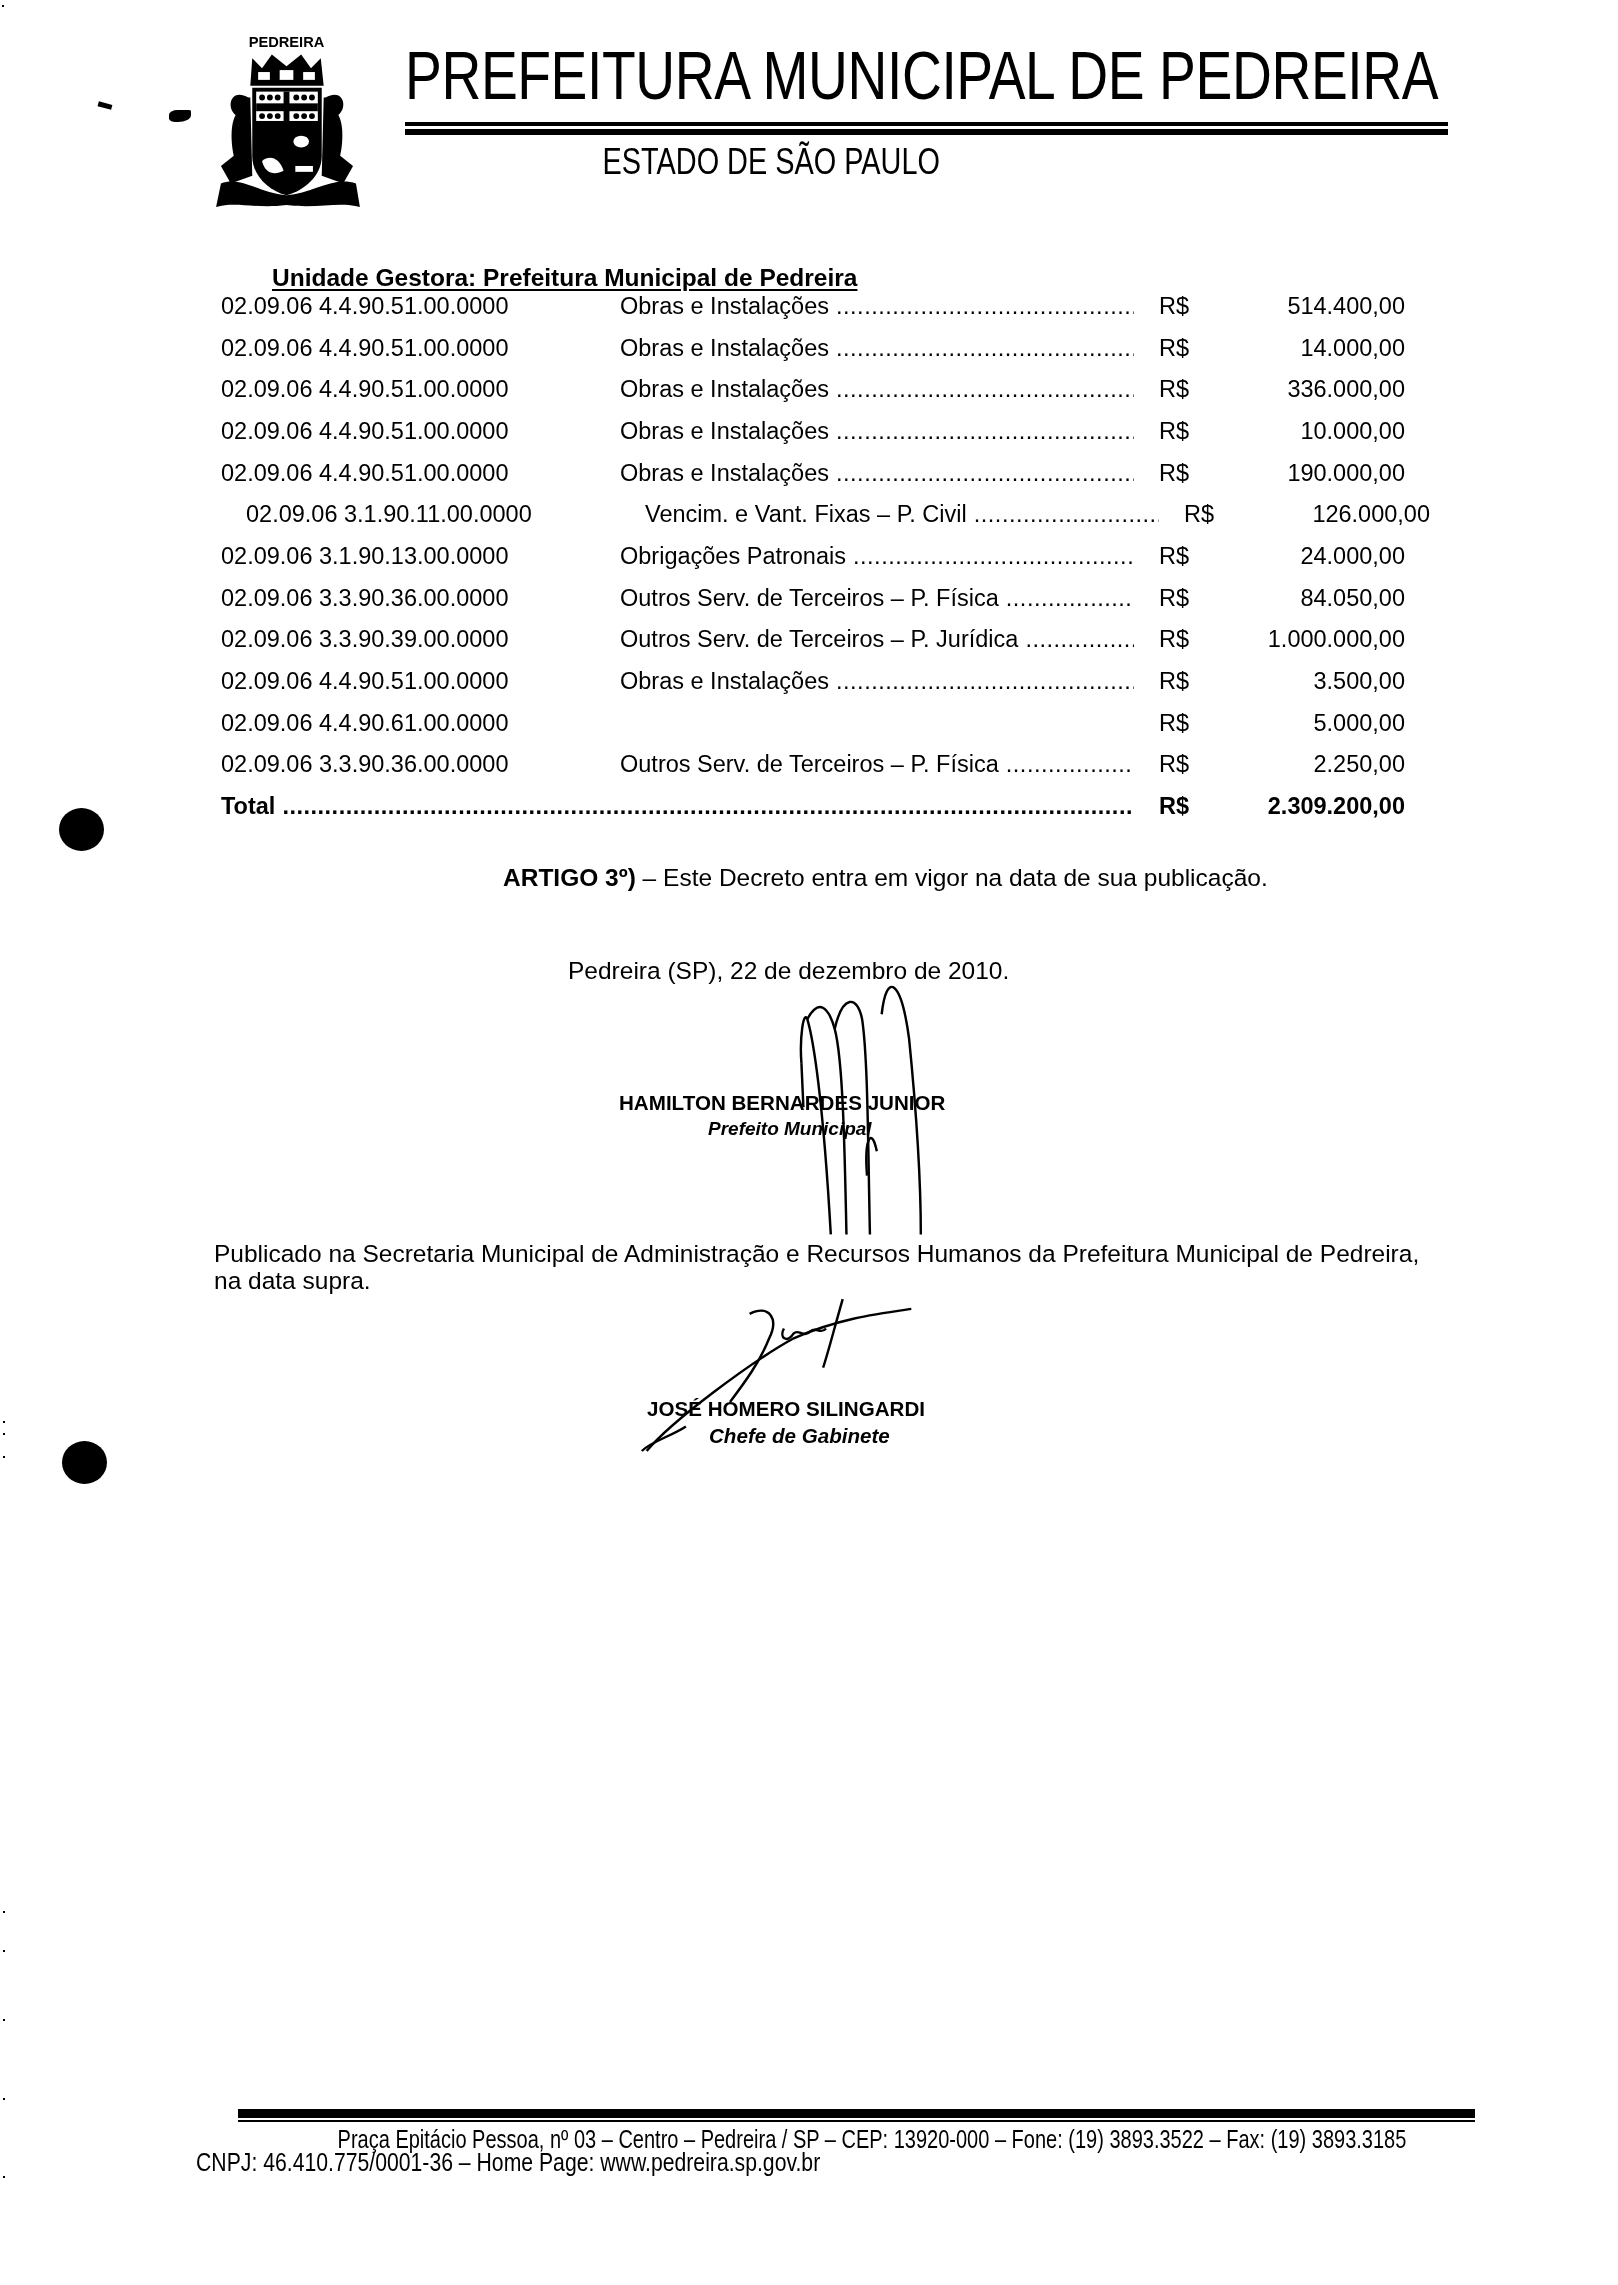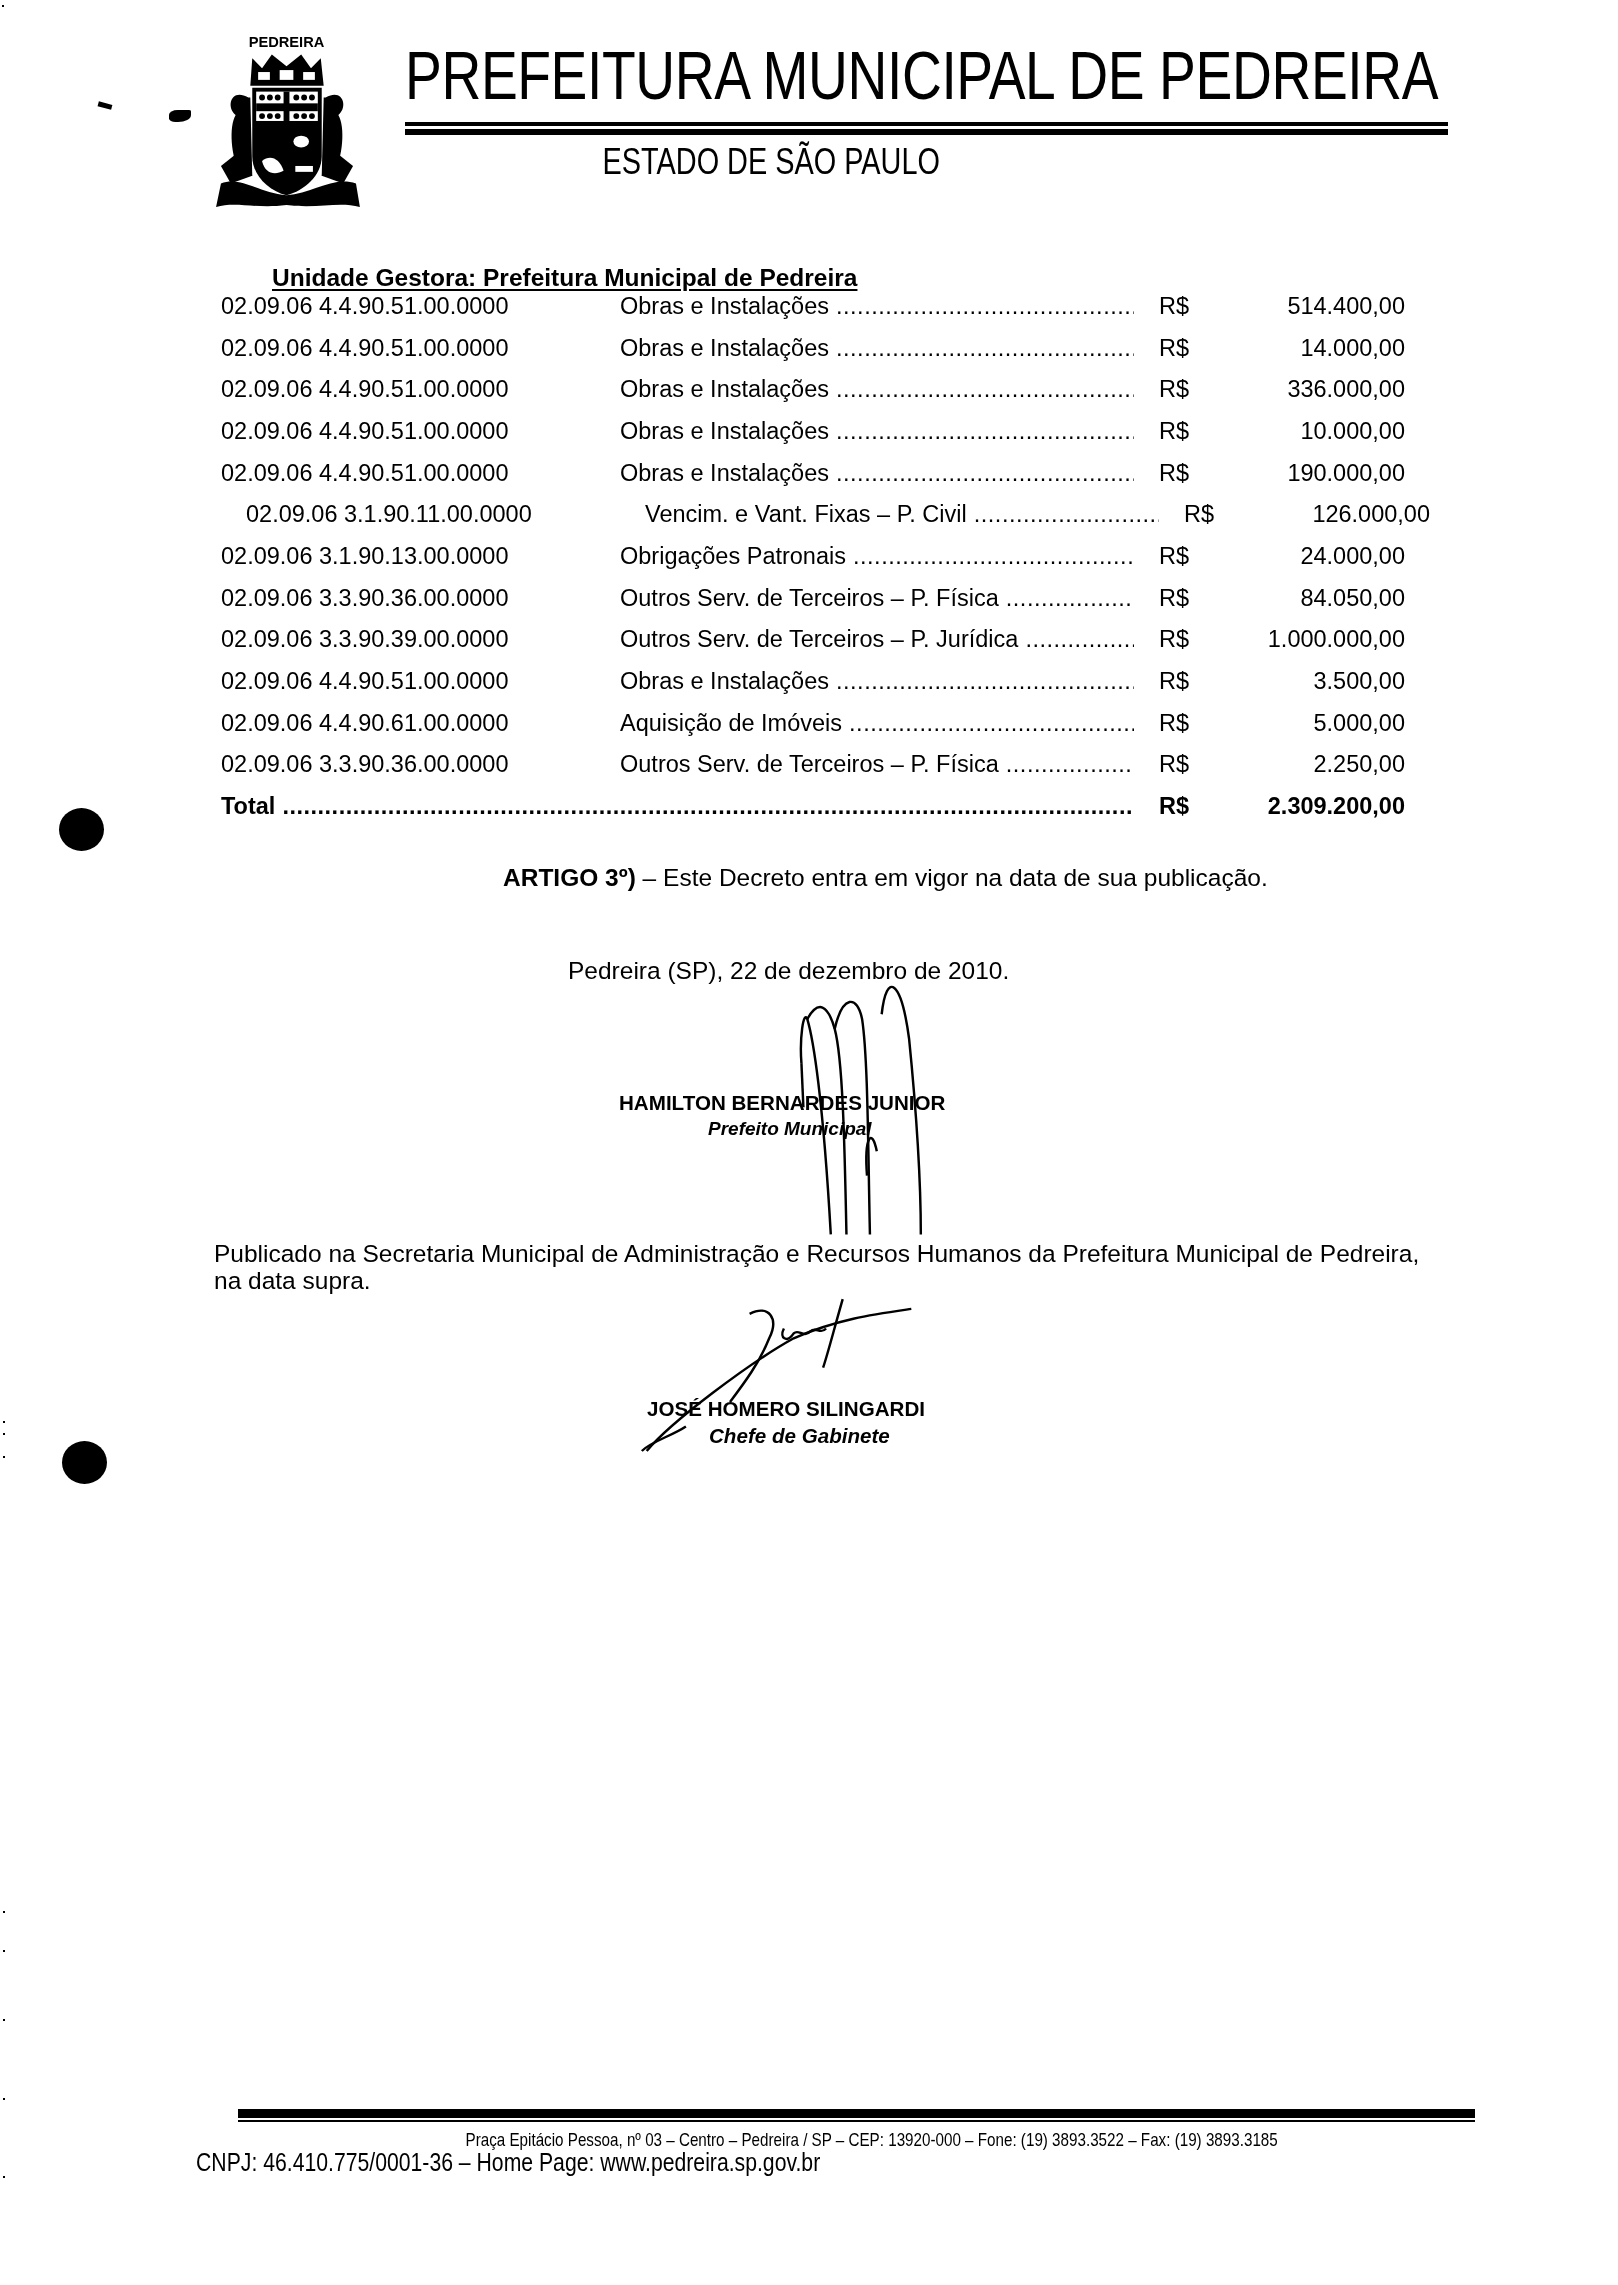--- a/index.html
+++ b/index.html
@@ -35,21 +35,21 @@
   #chief-name { left: 647px; top: 1396px; font-size: 20.6px; font-weight: bold; line-height: 25.5px; white-space: nowrap; }
   #chief-role { left: 709px; top: 1423px; font-size: 20.6px; font-weight: bold; font-style: italic; line-height: 25.5px; white-space: nowrap; }
 
   .sig { position: absolute; pointer-events: none; }
   #sig-mayor { left: 774px; top: 980px; width: 186px; height: 274px; }
   #sig-chief { left: 632px; top: 1294px; width: 343px; height: 167px; }
 
   
   #foot-thick { left: 238px; top: 2109px; width: 1237px; height: 8.8px; background: #000; }
   #foot-thin { left: 238px; top: 2120px; width: 1237px; height: 2px; background: #000; }
-  #foot-line1 { left: 0; width: 1618px; top: 2125px; text-align: center; font-size: 19px; line-height: 29px; white-space: nowrap; }
+  #foot-line1 { left: 0; width: 1618px; top: 2125px; text-align: center; font-size: 25px; line-height: 29px; white-space: nowrap; }
   #foot-line1 span, #foot-line2 span { display: inline-block; transform: scaleX(0.8); }
   #foot-line1 span { margin-left: 125px; }
   #foot-line2 { left: 0; width: 1618px; top: 2148px; text-align: left; font-size: 26.5px; line-height: 29px; white-space: nowrap; }
   #foot-line2 span { margin-left: 118px; }
 
   
   .hole { position: absolute; width: 45px; height: 43px; border-radius: 50%; background: #000; }
   #hole-1 { left: 59px; top: 808px; }
   #hole-2 { left: 62px; top: 1441px; }
   .speck { position: absolute; width: 2px; height: 2px; background: #000; }
@@ -159,21 +159,20 @@
       <span class="val">1.000.000,00</span>
     </div>
     <div class="row" style="top: 667px;">
       <span class="code">02.09.06 4.4.90.51.00.0000</span>
       <span class="desc">Obras e Instalações</span>
       <span class="cur">R$</span>
       <span class="val">3.500,00</span>
     </div>
     <div class="row" style="top: 709px;">
       <span class="code">02.09.06 4.4.90.61.00.0000</span>
-      <span class="desc">Aquisição de Imóveis</span>
       <span class="cur">R$</span>
       <span class="val">5.000,00</span>
     </div>
     <div class="row" style="top: 750px;">
       <span class="code">02.09.06 3.3.90.36.00.0000</span>
       <span class="desc">Outros Serv. de Terceiros – P. Física</span>
       <span class="cur">R$</span>
       <span class="val">2.250,00</span>
     </div>
     <div class="row total" style="top: 792px;">

